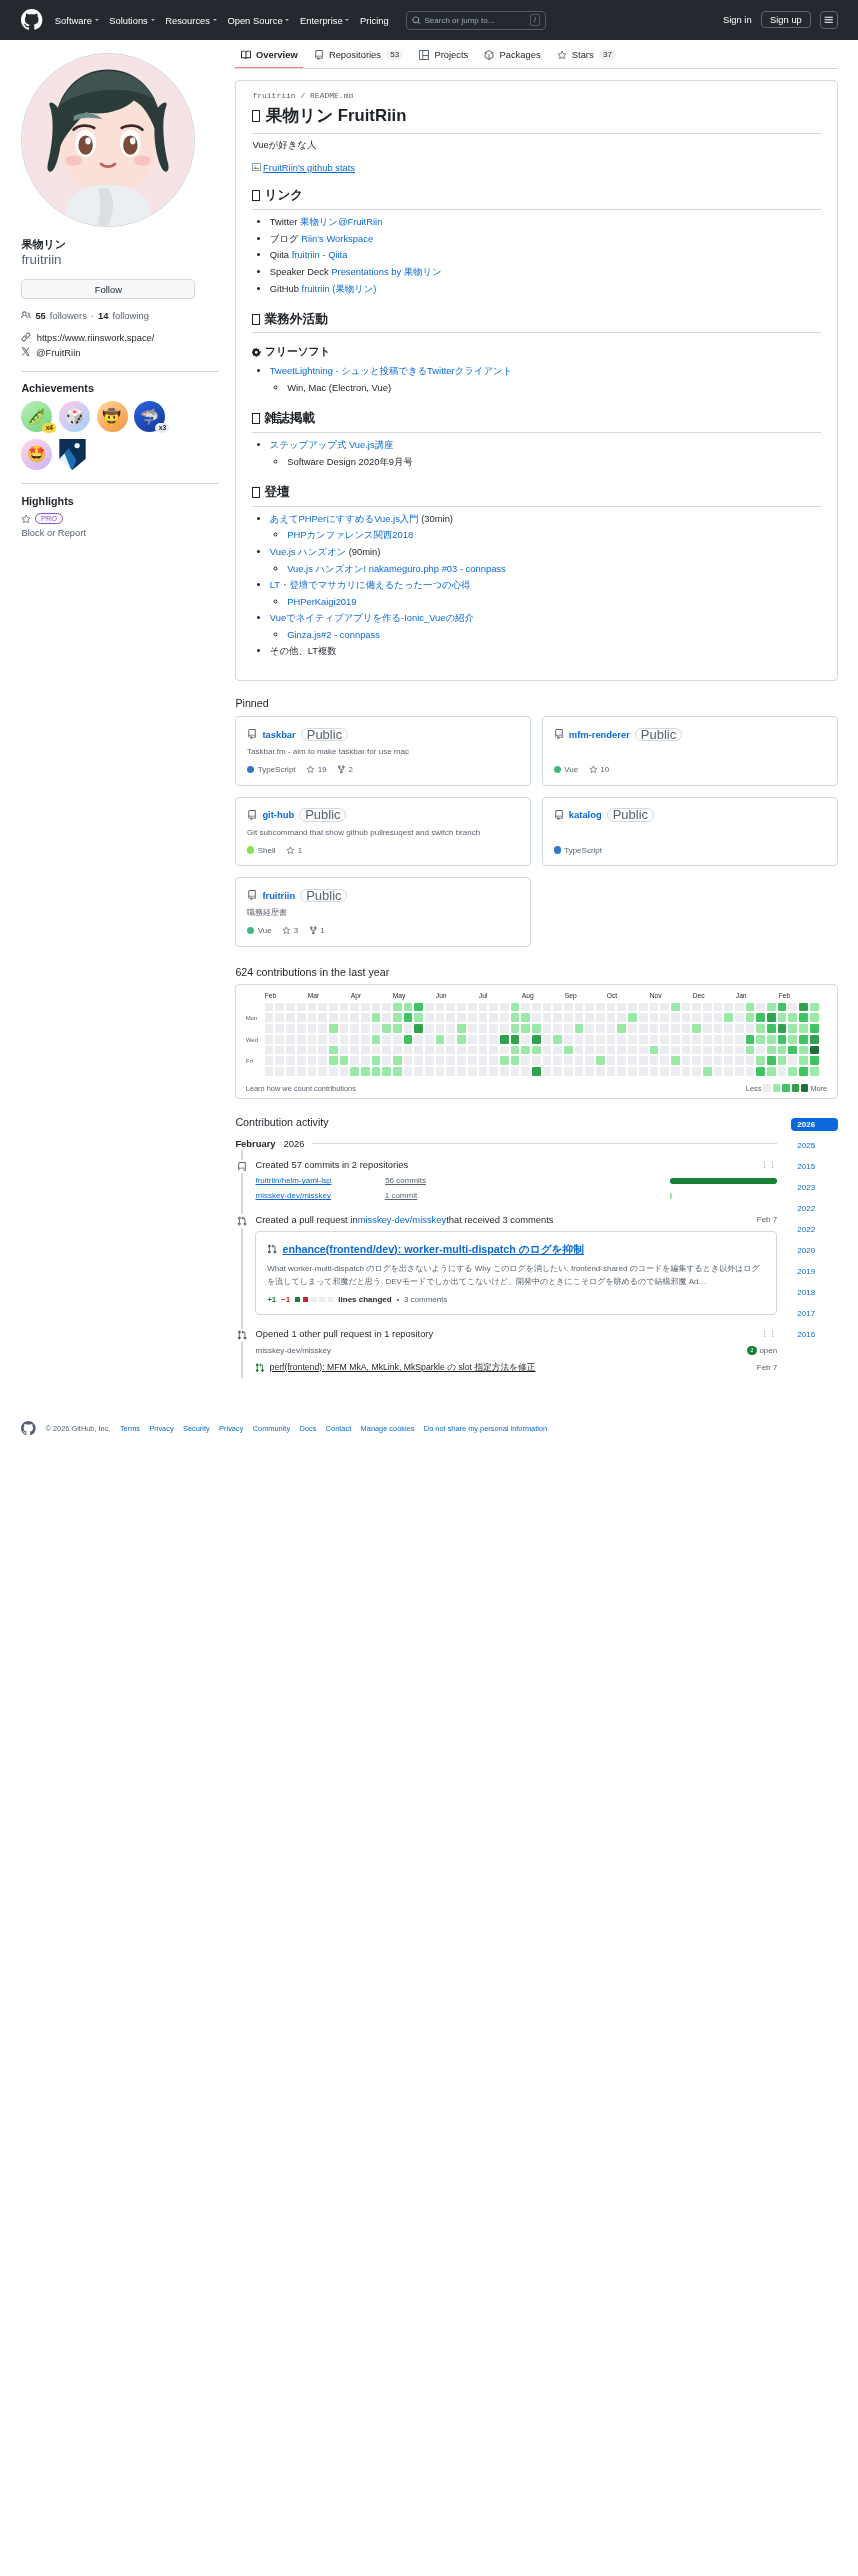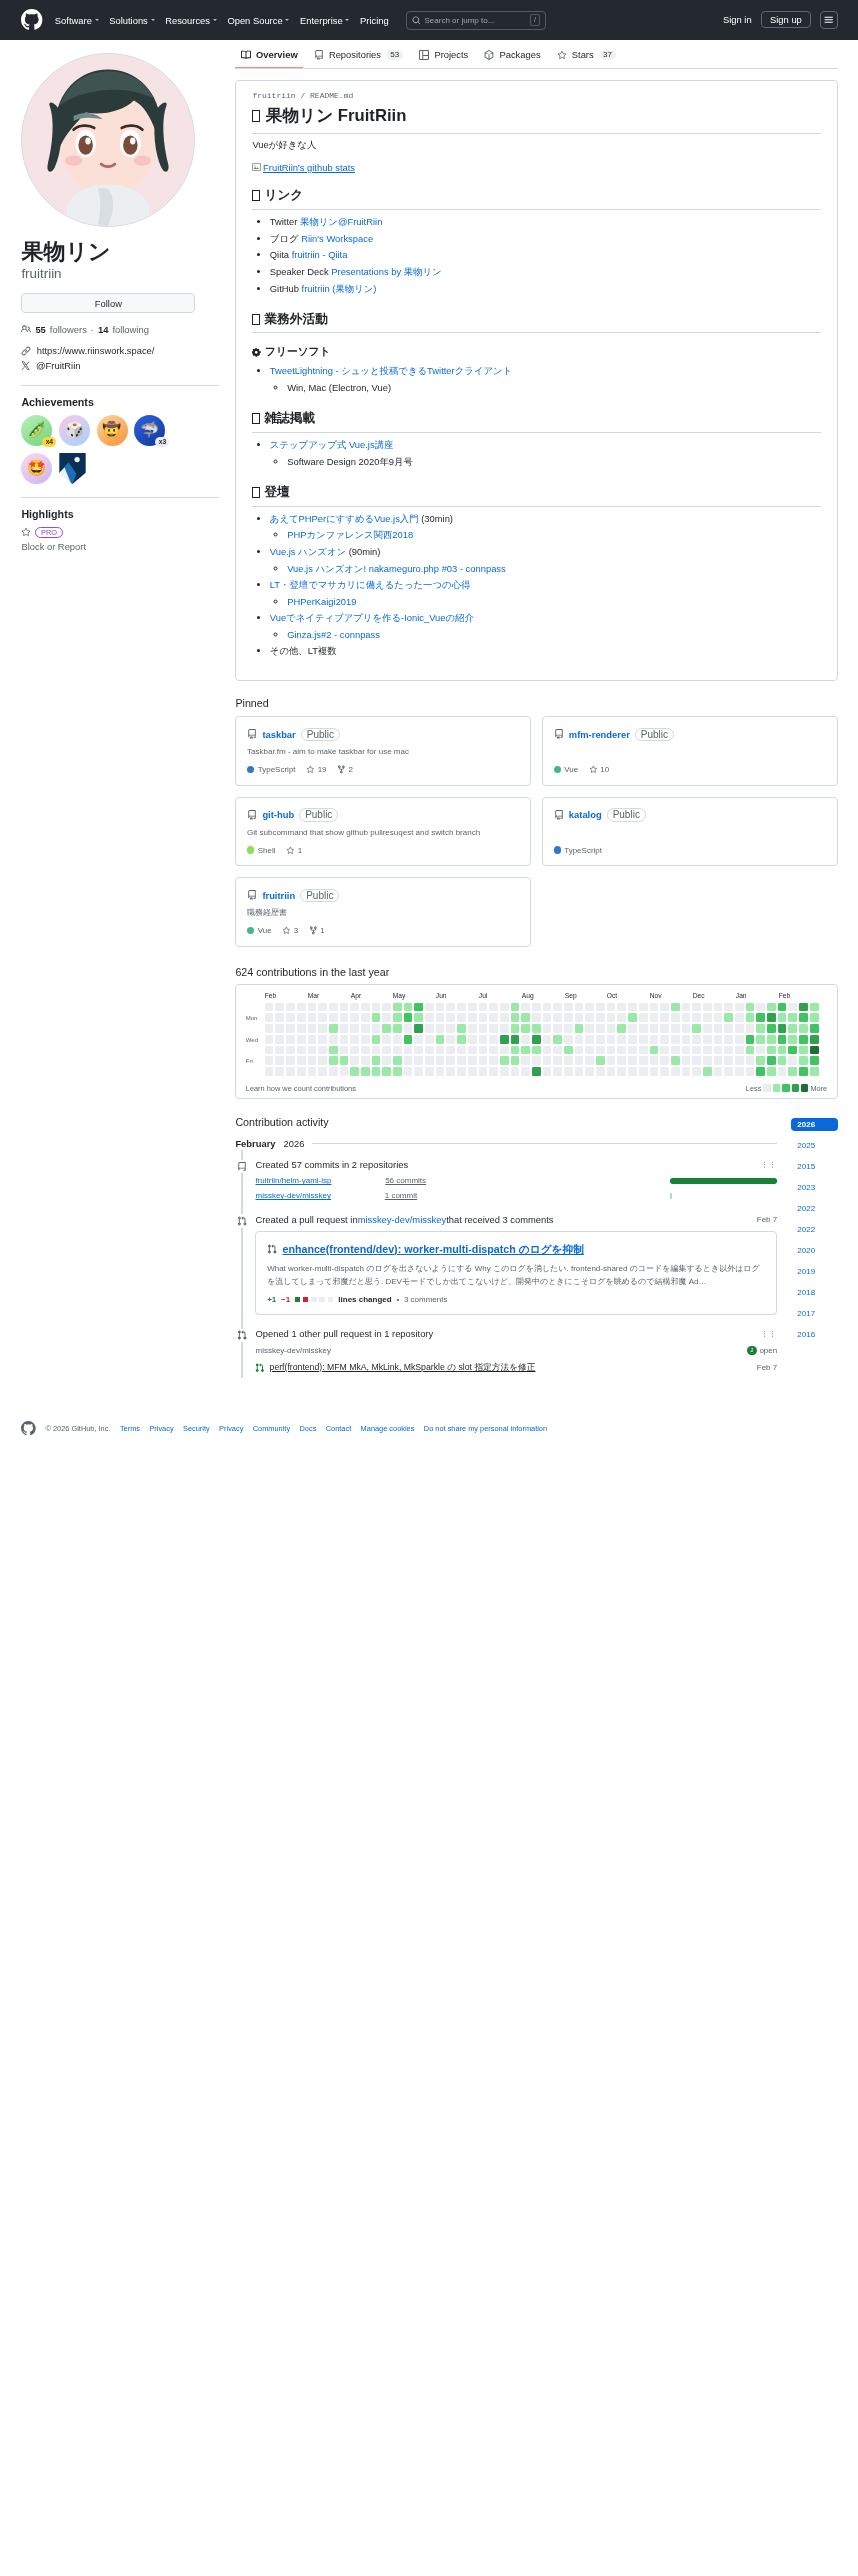--- a/index.html
+++ b/index.html
@@ -77,21 +77,21 @@
   .ico { display:inline-flex; align-items:center; justify-content:center; flex:none; }
   .ico svg { display:block; }
 
   
   .avatar {
     width:174px; height:174px; border-radius:50%;
     overflow:hidden; border:0.7px solid #d1d9e0; background:#fde8ec;
     position:relative;
   }
   .avatar svg { position:absolute; inset:0; width:100%; height:100%; }
-  .pname { font-size:22px; font-weight:600; line-height:1.25; margin-top:10.7px; }
+  .pname { font-size:11px; font-weight:600; line-height:1.25; margin-top:10.7px; }
   .plogin { font-size:13.4px; font-weight:300; color:#59636e; line-height:1.25; margin-bottom:10.7px; }
   .follow-btn {
     width:174px; height:20px; border:0.7px solid #d1d9e0; border-radius:4px;
     background:#f6f8fa; font-size:9.4px; color:#1f2328;
     display:flex; align-items:center; justify-content:center; cursor:pointer;
   }
   .follow-stats { margin-top:10.7px; display:flex; align-items:center; gap:4px; font-size:9.4px; color:#59636e; }
   .follow-stats b { color:#1f2328; font-weight:600; }
   .meta-list { margin-top:10.7px; display:flex; flex-direction:column; gap:4px; }
   .meta-row { display:flex; align-items:center; gap:5.3px; font-size:9.4px; color:#1f2328; }
@@ -143,21 +143,21 @@
 
   
   .block-head { font-size:10.7px; font-weight:400; color:#1f2328; margin-bottom:6.7px; }
   .pin-grid { display:grid; grid-template-columns:1fr 1fr; gap:10.7px; margin-bottom:19px; }
   .pin {
     border:0.7px solid #d1d9e0; border-radius:4px; padding:10.7px;
     min-height:68px; display:flex; flex-direction:column;
   }
   .pin-top { display:flex; align-items:center; gap:5.3px; margin-bottom:5.3px; }
   .pin-name { font-size:9.4px; font-weight:600; color:#0969da; }
-  .pin-vis { border:0.7px solid #d1d9e0; border-radius:13.4px; font-size:10px; color:#59636e; padding:0 4.7px; line-height:11.4px; }
+  .pin-vis { border:0.7px solid #d1d9e0; border-radius:13.4px; font-size:13px; color:#59636e; padding:0 4.7px; line-height:11.4px; }
   .pin-desc { font-size:8px; color:#59636e; line-height:1.5; margin-bottom:auto; padding-bottom:6.7px; }
   .pin-foot { display:flex; align-items:center; gap:10.7px; font-size:8px; color:#59636e; }
   .lang { display:flex; align-items:center; gap:3.3px; }
   .dot { width:7.4px; height:7.4px; border-radius:50%; display:inline-block; }
   .stat { display:flex; align-items:center; gap:2.7px; }
 
   
   .contrib-title { font-size:10.7px; font-weight:400; margin-bottom:6.7px; }
   .contrib-box { border:0.7px solid #d1d9e0; border-radius:4px; padding:6.7px 9.4px 5.3px; }
   .cal-wrap { display:flex; }

